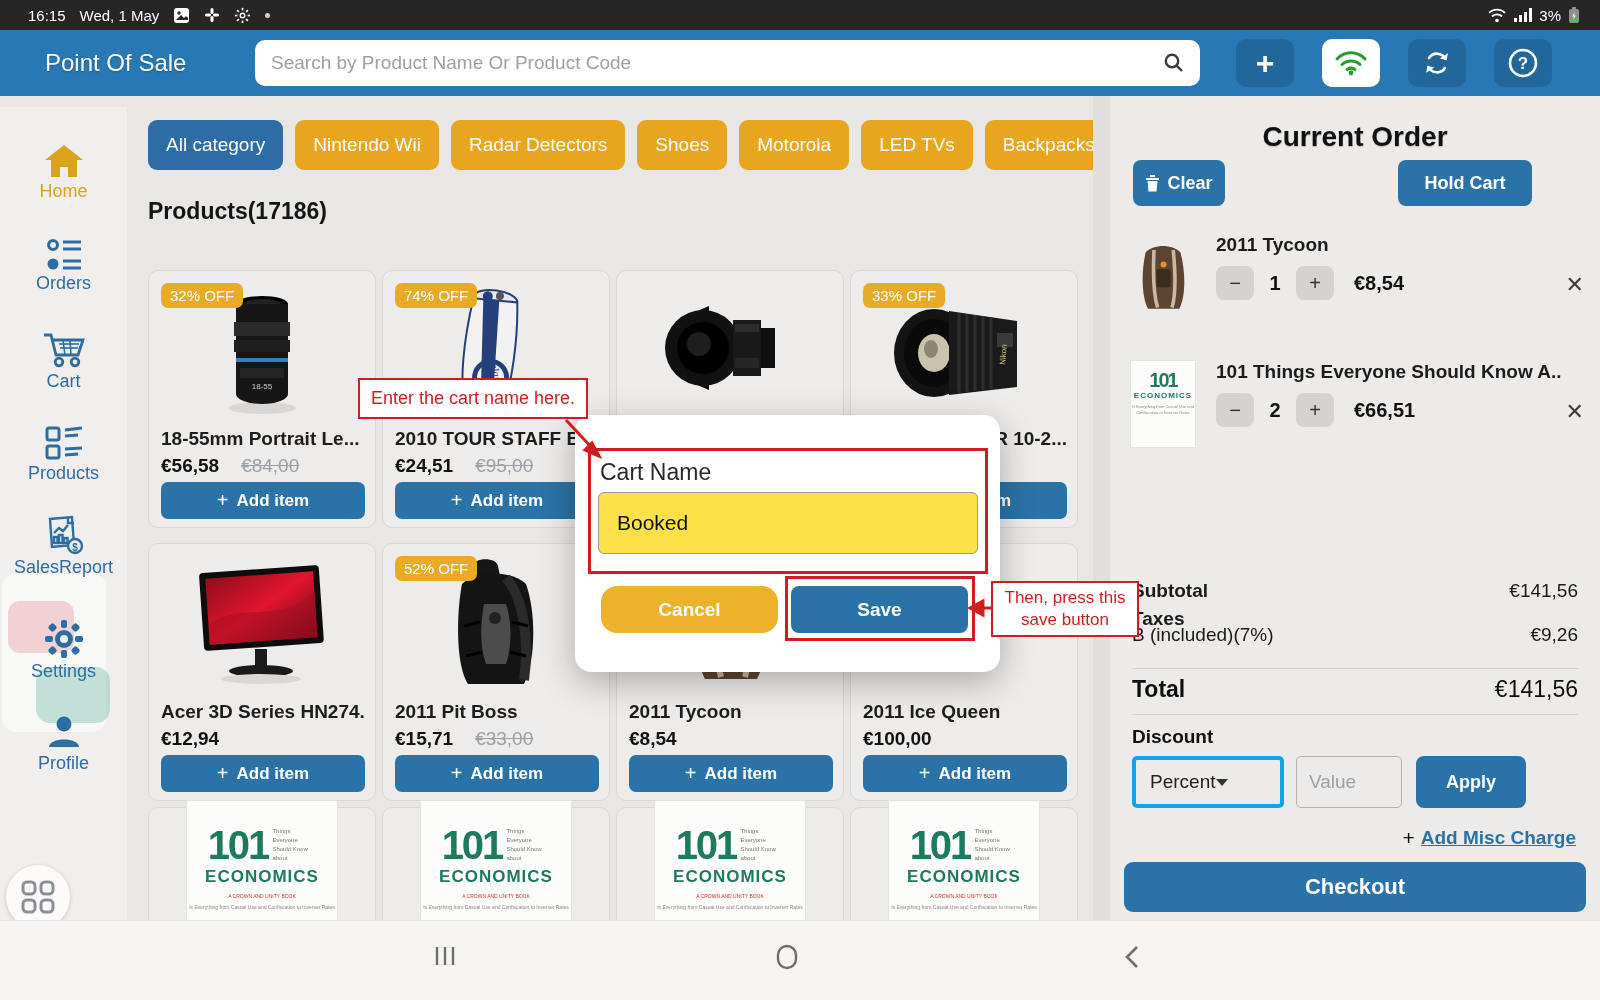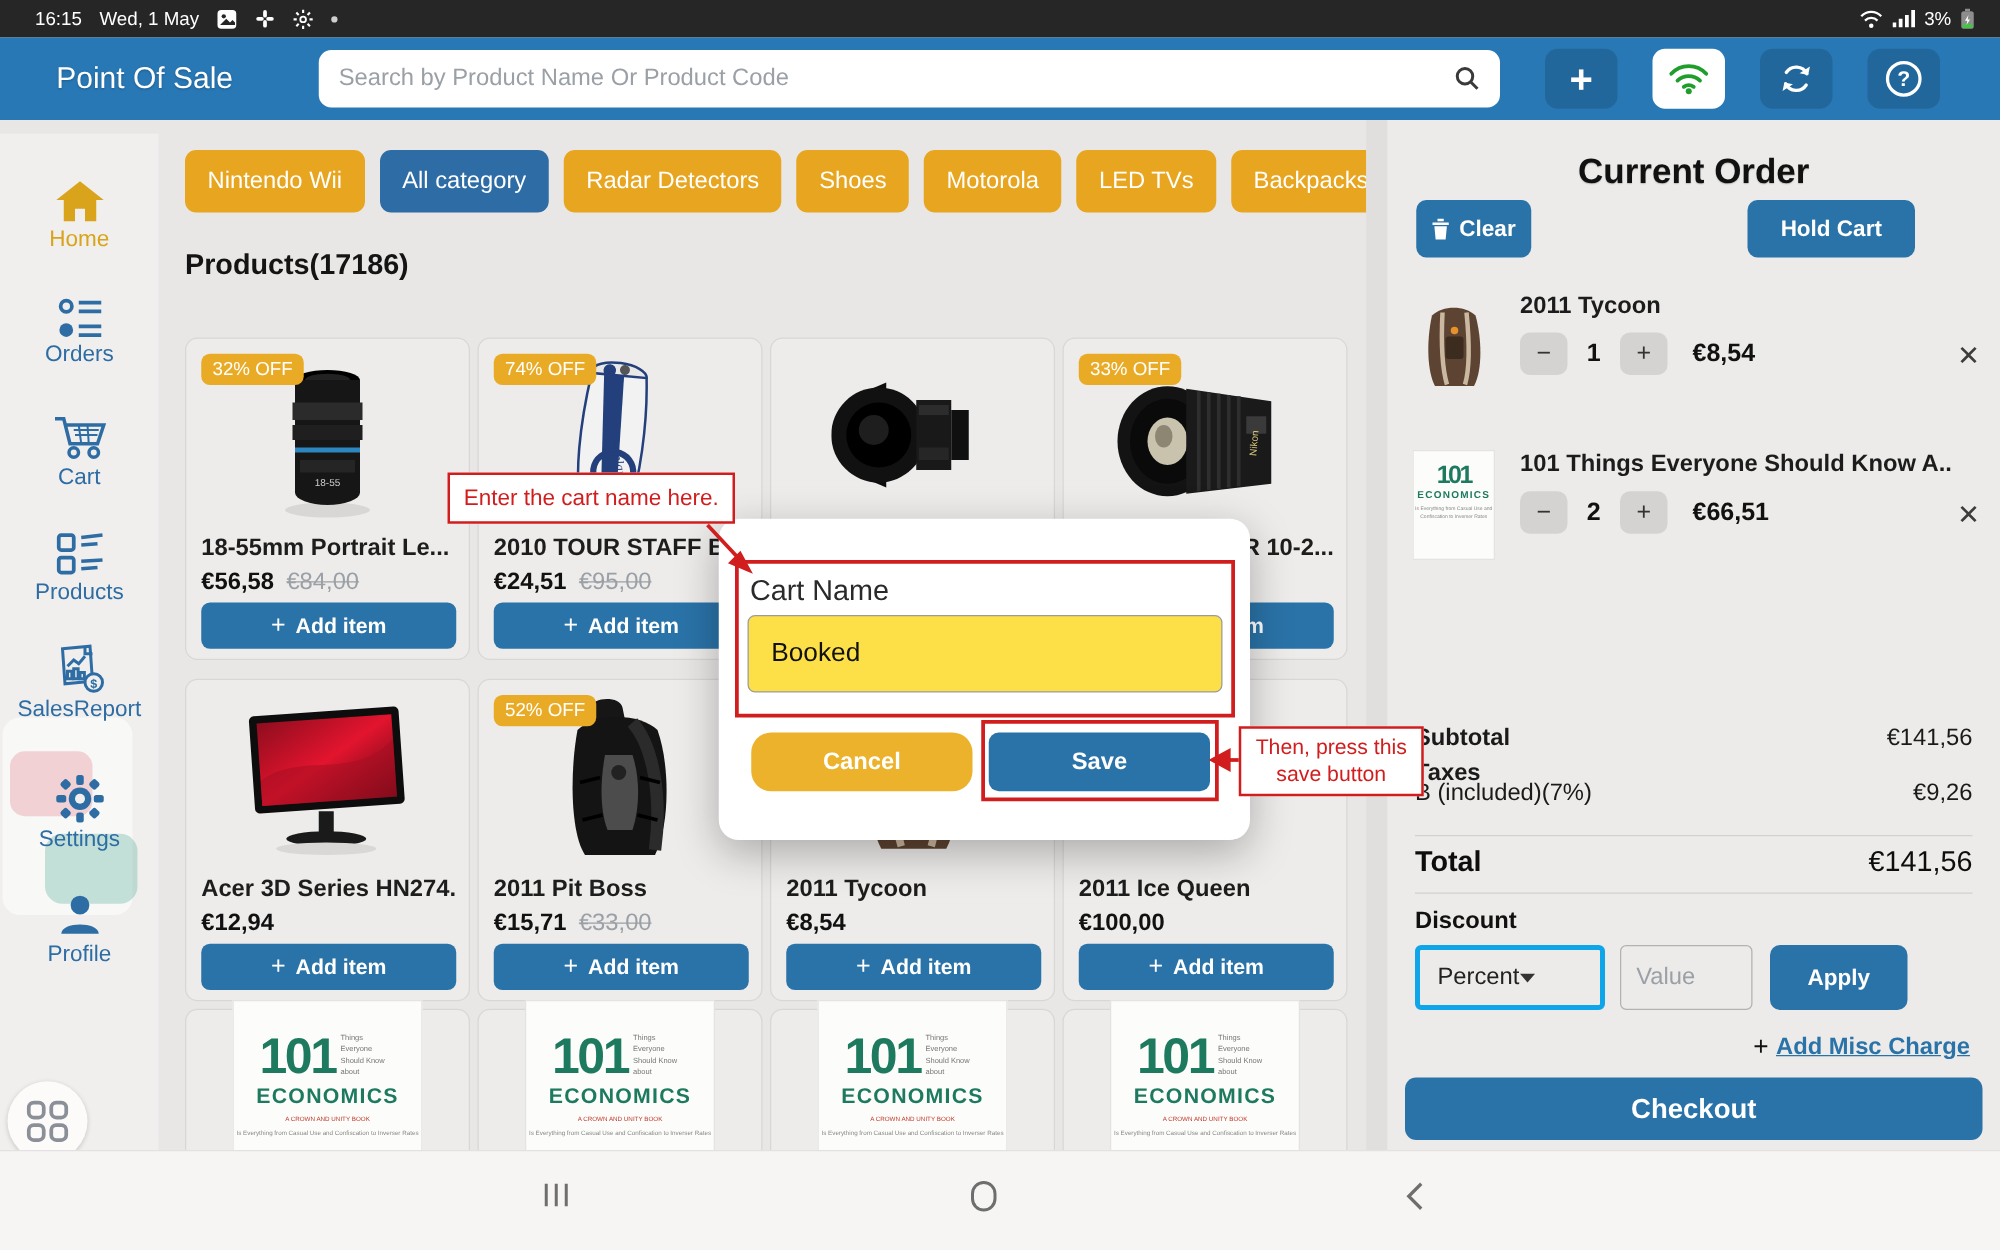--- a/index.html
+++ b/index.html
@@ -56,21 +56,21 @@
   .card { width:228px; background:#edecea; border:1px solid #d8d7d5; border-radius:10px; position:relative; }
   .r12 .card { height:258px; }
   .r3 .card { height:200px; }
   .badge { position:absolute; left:12px; top:12px; background:#e9ab25; color:#fff; font-size:15px;
     padding:4px 9px; border-radius:7px; }
   .badge:empty { display:none; }
   .cardimg { position:absolute; left:0; top:8px; width:100%; height:148px; display:flex; align-items:center; justify-content:center; }
   .ctitle { position:absolute; left:12px; top:157px; width:204px; font-size:19px; font-weight:bold; color:#1d1d1d;
     white-space:nowrap; overflow:hidden; }
   .ctitle.right { text-align:right; }
-  .cprice { position:absolute; left:12px; top:184px; font-size:19px; display:flex; gap:10px; align-items:baseline; }
+  .cprice { position:absolute; left:12px; top:184px; font-size:19px; display:flex; gap:22px; align-items:baseline; }
   .pnow { font-weight:bold; color:#111; }
   .pold { color:#9aa0a6; text-decoration:line-through; }
   .pold:empty { display:none; }
   .addbtn { position:absolute; left:12px; top:211px; width:204px; height:37px; background:#2a73a8; color:#fff;
     border:none; border-radius:7px; font-size:17px; font-weight:bold; cursor:pointer;
     display:flex; align-items:center; justify-content:center; gap:8px; font-family:"Liberation Sans",sans-serif; }
   .addbtn .pl { font-size:20px; font-weight:normal; }
 
   .bookcover { width:152px; height:188px; background:#fcfcfa; display:flex; flex-direction:column; align-items:center;
     padding-top:26px; border:1px solid #e4e3e1; }
@@ -361,22 +361,22 @@
             <rect x="20" y="2" width="12" height="12" rx="4"></rect>
             <rect x="2" y="20" width="12" height="12" rx="4"></rect>
             <rect x="20" y="20" width="12" height="12" rx="4"></rect>
           </g>
         </svg>
     </div>
   </div>
 
   <div class="main">
     <div class="chips">
+      <button class="chip active">All category</button>
       <button class="chip">Nintendo Wii</button>
-      <button class="chip active">All category</button>
       <button class="chip">Radar Detectors</button>
       <button class="chip">Shoes</button>
       <button class="chip">Motorola</button>
       <button class="chip">LED TVs</button>
       <button class="chip">Backpacks</button>
     </div>
     <div class="prod-heading">Products(17186)</div>
 
     <div class="prow r12" style="top:174px;">
       <div class="card">

